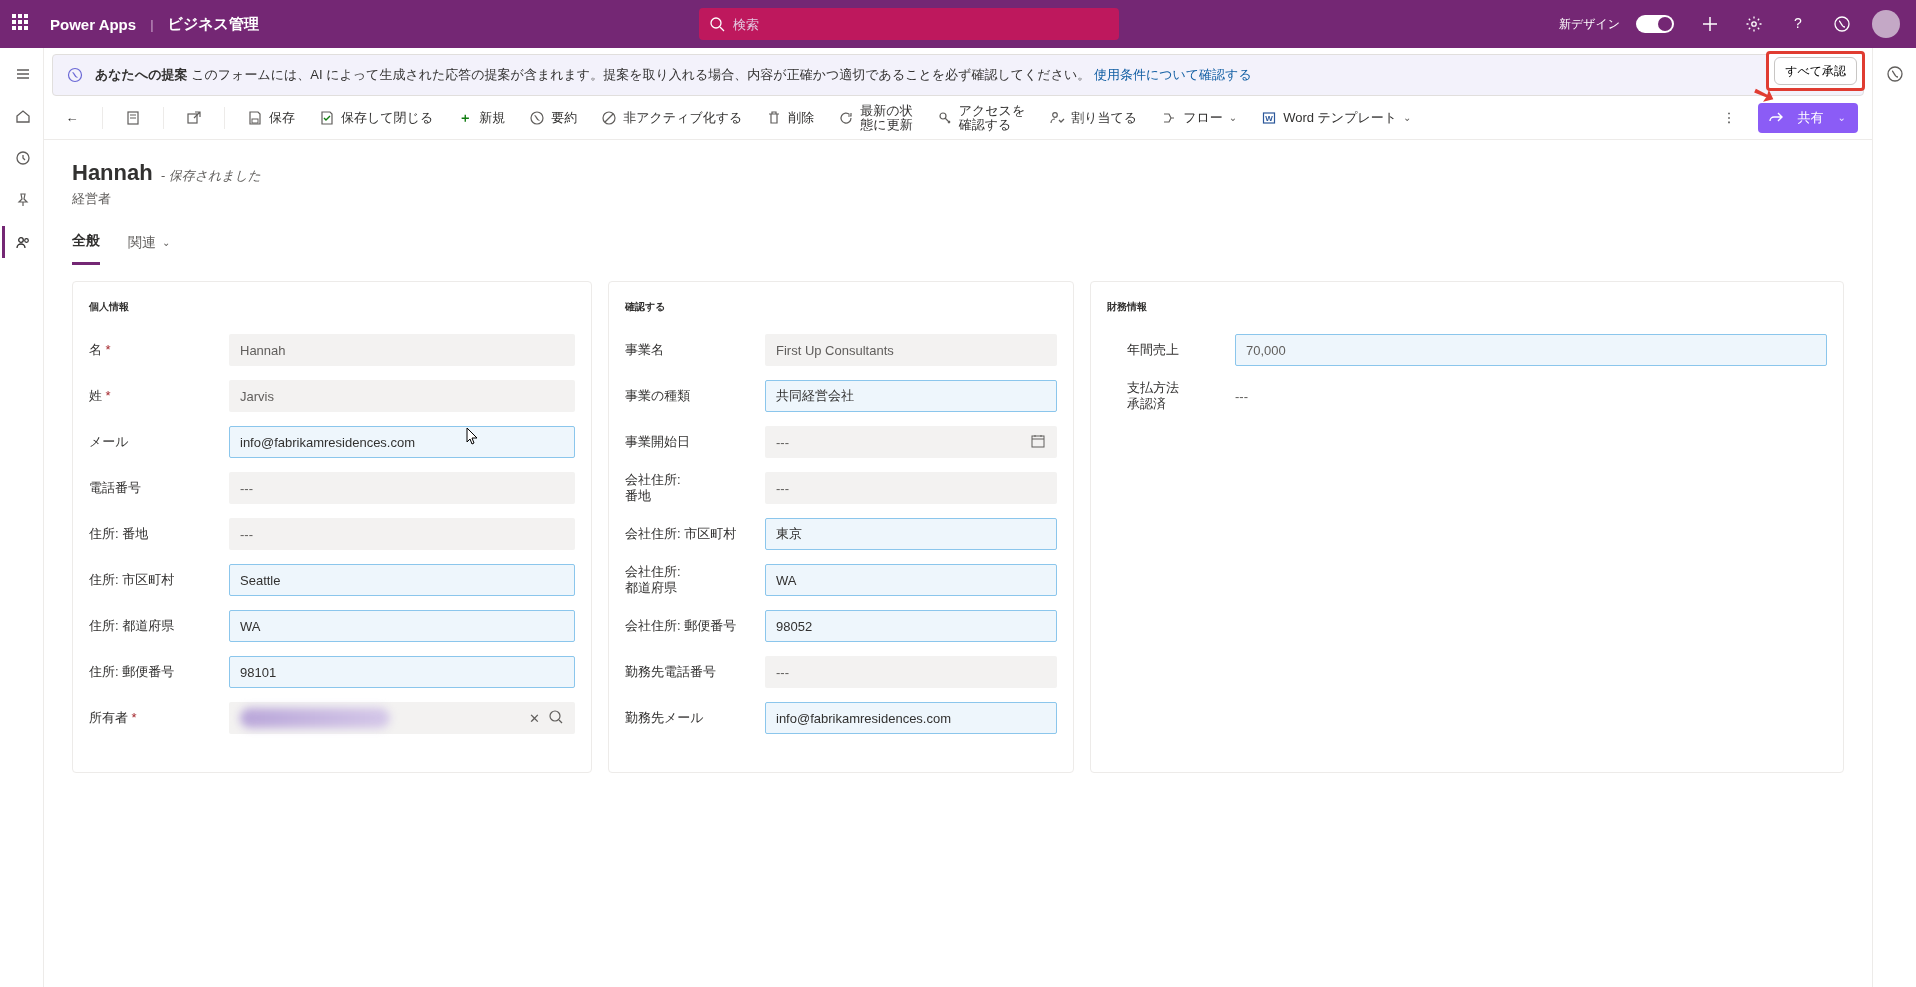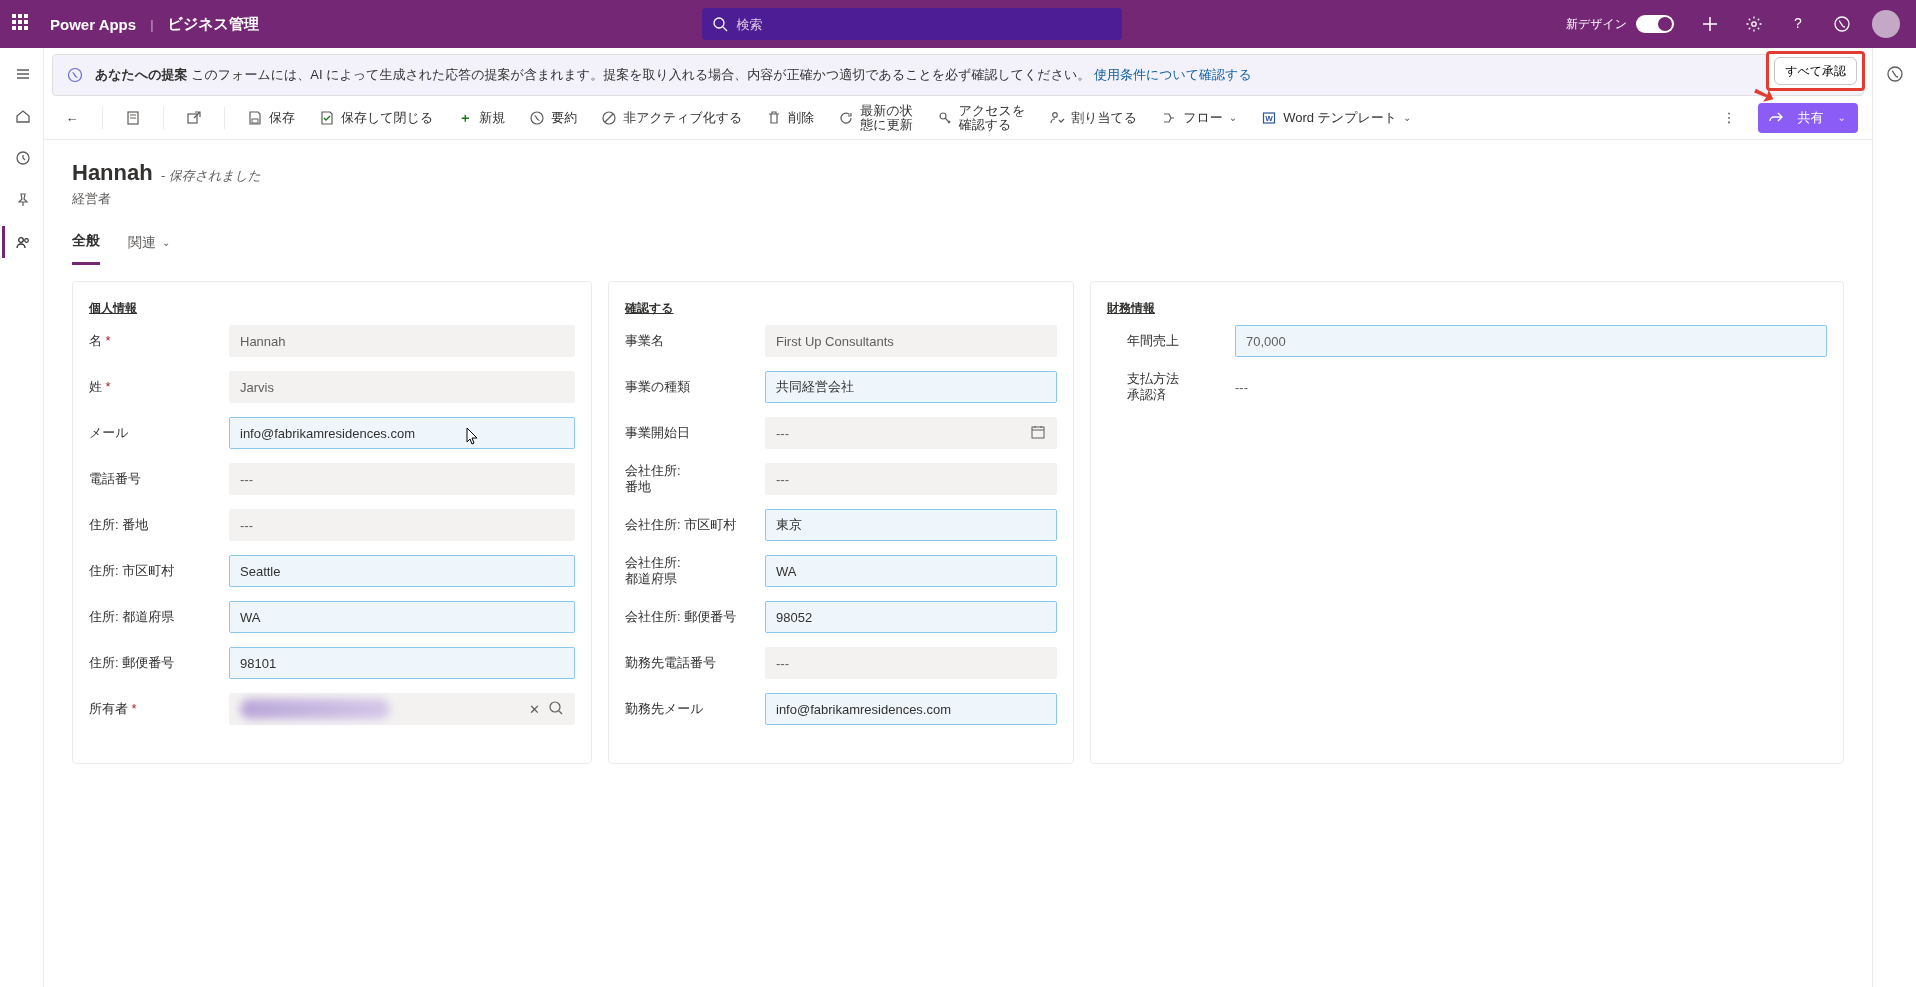--- a/index.html
+++ b/index.html
@@ -6,25 +6,25 @@
     body { font-family: "Segoe UI", "Yu Gothic UI", -apple-system, sans-serif; font-size: 13px; color: #323130; overflow: hidden; background: #fff; width: 1916px; height: 987px; }
 
     
     .suite-header { height: 48px; background: #742774; color: #fff; display: flex; align-items: center; padding: 0 10px 0 12px; }
     .waffle { width: 20px; height: 20px; display: inline-grid; grid-template-columns: repeat(3,4px); grid-template-rows: repeat(3,4px); gap: 2px; margin-right: 18px; cursor: pointer; }
     .waffle span { background: #fff; }
     .suite-brand { font-size: 15px; font-weight: 600; }
     .suite-sep { margin: 0 14px; color: #c9a2c9; }
     .suite-env { font-size: 15px; font-weight: 600; }
     .suite-search-wrap { flex: 1; display: flex; justify-content: center; }
-    .suite-search { width: 420px; height: 32px; background: #4c1d95; border-radius: 4px; display: flex; align-items: center; padding: 0 10px; color: #fff; gap: 8px; cursor: text; }
+    .suite-search { width: 420px; height: 32px; background: #be185d; border-radius: 4px; display: flex; align-items: center; padding: 0 10px; color: #fff; gap: 8px; cursor: text; }
     .suite-search input { background: transparent; border: none; outline: none; color: #fff; font-size: 13px; flex: 1; }
     .suite-search input::placeholder { color: #e4cde4; }
     .suite-right { display: flex; align-items: center; gap: 4px; }
-    .suite-newdesign { font-size: 12px; margin-right: 5px; }
+    .suite-newdesign { font-size: 12px; margin-right: 12px; }
     .toggle { width: 38px; height: 18px; border-radius: 10px; background: #fff; position: relative; cursor: pointer; margin-right: 12px; }
     .toggle::after { content: ""; position: absolute; right: 2px; top: 2px; width: 14px; height: 14px; border-radius: 50%; background: #742774; }
     .suite-icon-btn { width: 40px; height: 40px; display: flex; align-items: center; justify-content: center; cursor: pointer; }
     .suite-icon-btn.avatar > span { width: 28px; height: 28px; border-radius: 50%; background: #c4a8c6; display: inline-block; }
 
     
     .app-body { display: flex; height: calc(987px - 48px); }
 
     
     .left-rail { width: 44px; border-right: 1px solid #edebe9; display: flex; flex-direction: column; align-items: center; gap: 10px; padding-top: 10px; background: #fff; }
@@ -64,21 +64,21 @@
     .tabs { display: flex; gap: 28px; margin-top: 24px; padding-left: 0; font-size: 14px; }
     .tab { padding-bottom: 12px; cursor: pointer; color: #605e5c; display: flex; align-items: center; gap: 6px; }
     .tab.active { color: #323130; font-weight: 600; border-bottom: 3px solid #742774; }
 
     
     .sections { display: flex; gap: 16px; padding: 16px 28px; }
     .section { border: 1px solid #edebe9; border-radius: 4px; padding: 18px 16px 24px 16px; }
     .section.s1 { width: 480px; flex: 0 0 520px; }
     .section.s2 { flex: 0 0 466px; }
     .section.s3 { flex: 1; }
-    .section h3 { font-size: 12px; font-weight: 600; margin-bottom: 8px; text-decoration: underline; }
+    .section h3 { font-size: 10px; font-weight: 600; margin-bottom: 20px; }
 
     .field { display: flex; align-items: center; gap: 12px; margin-bottom: 14px; min-height: 32px; }
     .field .label { width: 128px; font-size: 13px; color: #323130; line-height: 16px; }
     .field .label.two { display: flex; flex-direction: column; }
     .required::after { content: " *"; color: #a4262c; }
     .field .value { flex: 1; height: 32px; background: #f3f2f1; border: 1px solid transparent; border-radius: 2px; display: flex; align-items: center; padding: 0 10px; color: #605e5c; font-size: 13px; position: relative; }
     .field .value.plain { background: transparent; padding-left: 0; }
     .field .value.suggest { background: #eef6fc; border: 1px solid #8bc6ec; color: #323130; }
     .field .value .cal { margin-left: auto; color: #605e5c; font-size: 13px; }
     .field .value .x { margin-left: auto; color: #605e5c; cursor: pointer; padding: 0 8px; }

